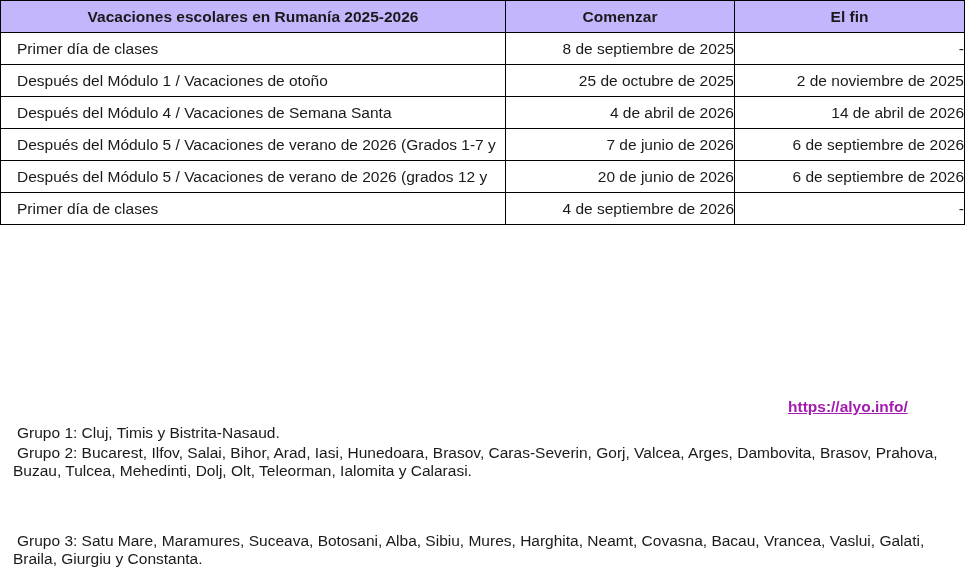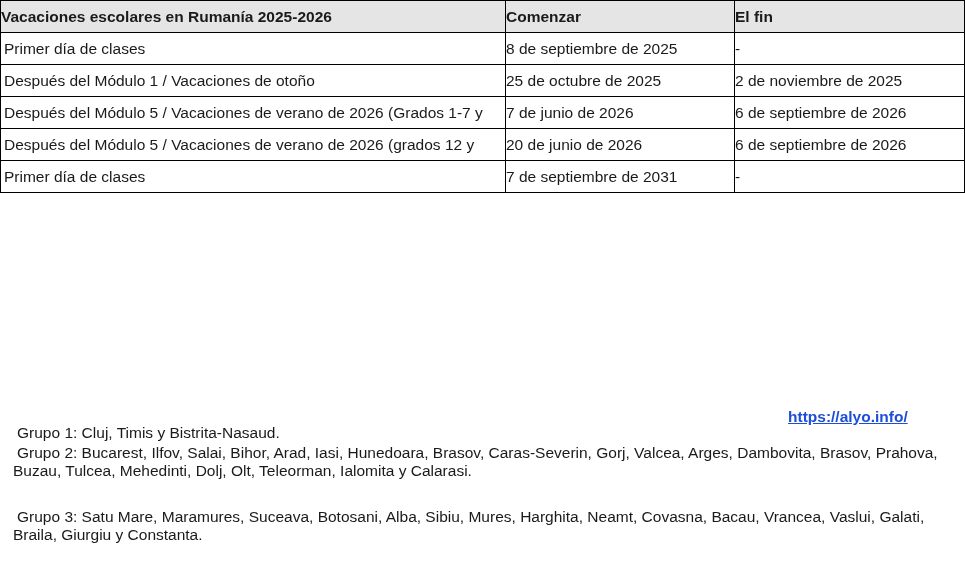--- a/index.html
+++ b/index.html
@@ -1,25 +1,25 @@
 <!DOCTYPE html>
 <html><head>
 <meta charset="utf-8">
 <style>
   html, body { margin:0; padding:0; background:#ffffff; }
   body { width:965px; height:588px; position:relative; overflow:hidden;
          font-family:"Liberation Sans", sans-serif; color:#1a1a1a; }
   table.vac { position:absolute; left:0; top:0; border-collapse:collapse; table-layout:fixed; width:964px; }
   table.vac td, table.vac th { border:1px solid #000; height:31px; padding:0; font-size:15.5px; white-space:nowrap; overflow:hidden; }
-  table.vac th { background:#e5e5e5; font-weight:bold; text-align:left; }
-  table.vac td.c1 { padding-left:3px; text-align:left; }
-  table.vac td.c2, table.vac td.c3 { text-align:left; }
-  .link { position:absolute; left:788px; top:408px; font-size:15.5px; font-weight:bold; color:#1d4ed8; text-decoration:underline; }
+  table.vac th { background:#c4b5fd; font-weight:bold; text-align:center; }
+  table.vac td.c1 { padding-left:16px; text-align:left; }
+  table.vac td.c2, table.vac td.c3 { text-align:right; }
+  .link { position:absolute; left:788px; top:398px; font-size:15.5px; font-weight:bold; color:#a21caf; text-decoration:underline; }
   .note { position:absolute; left:13px; font-size:15.5px; line-height:18px; width:950px; }
-  .g1 { top:424px; } .g2 { top:444px; } .g3 { top:508px; }
+  .g1 { top:424px; } .g2 { top:444px; } .g3 { top:532px; }
 </style>
 </head>
 <body>
 
 <table class="vac">
   <colgroup>
       <col style="width:505px">
       <col style="width:229px">
       <col style="width:230px">
     </colgroup>
@@ -35,32 +35,37 @@
         <td class="c1">Primer día de clases</td>
         <td class="c2">8 de septiembre de 2025</td>
         <td class="c3">-</td>
       </tr>
       <tr>
         <td class="c1">Después del Módulo 1 / Vacaciones de otoño</td>
         <td class="c2">25 de octubre de 2025</td>
         <td class="c3">2 de noviembre de 2025</td>
       </tr>
       <tr>
+        <td class="c1">Después del Módulo 4 / Vacaciones de Semana Santa</td>
+        <td class="c2">4 de abril de 2026</td>
+        <td class="c3">14 de abril de 2026</td>
+      </tr>
+      <tr>
         <td class="c1">Después del Módulo 5 / Vacaciones de verano de 2026 (Grados 1-7 y</td>
         <td class="c2">7 de junio de 2026</td>
         <td class="c3">6 de septiembre de 2026</td>
       </tr>
       <tr>
         <td class="c1">Después del Módulo 5 / Vacaciones de verano de 2026 (grados 12 y</td>
         <td class="c2">20 de junio de 2026</td>
         <td class="c3">6 de septiembre de 2026</td>
       </tr>
       <tr>
         <td class="c1">Primer día de clases</td>
-        <td class="c2">7 de septiembre de 2031</td>
+        <td class="c2">4 de septiembre de 2026</td>
         <td class="c3">-</td>
       </tr>
     </tbody>
 </table>
 
 <a class="link"> https://alyo.info/</a>
 
 <div class="note g1" style="left:17px">Grupo 1: Cluj, Timis y Bistrita-Nasaud.</div>
 <div class="note g2"><span style="padding-left:4px">Grupo 2: Bucarest, Ilfov, Salai, Bihor, Arad, Iasi, Hunedoara, Brasov, Caras-Severin, Gorj, Valcea, Arges, Dambovita, Brasov, Prahova, Buzau, Tulcea, Mehedinti, Dolj, Olt, Teleorman, Ialomita y Calarasi.</span></div>
 <div class="note g3"><span style="padding-left:4px">Grupo 3: Satu Mare, Maramures, Suceava, Botosani, Alba, Sibiu, Mures, Harghita, Neamt, Covasna, Bacau, Vrancea, Vaslui, Galati, Braila, Giurgiu y Constanta.</span></div>

